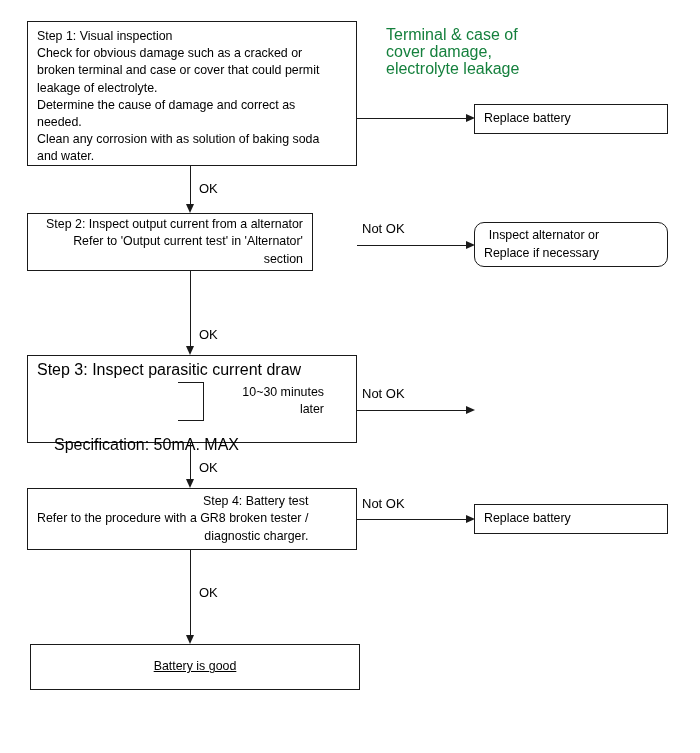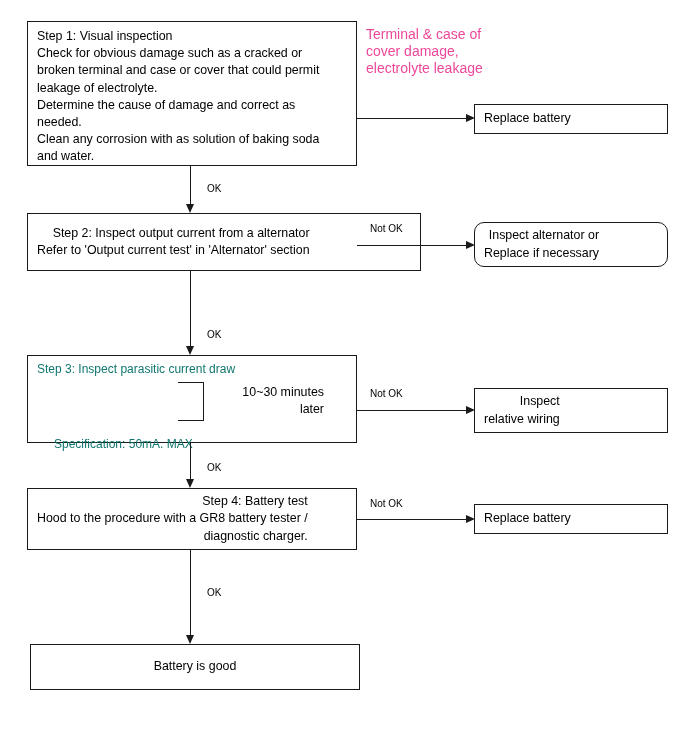--- a/index.html
+++ b/index.html
@@ -37,31 +37,31 @@
     align-items: center;
     text-align: right;
   }
   .box-center {
     display: flex;
     align-items: center;
     justify-content: center;
   }
   .note {
     position: absolute;
-    font-size: 14px;
+    font-size: 16px;
     line-height: 17.2px;
     white-space: pre-line;
-    color: #ec4899;
+    color: #15803d;
+    margin-left: 20px;
   }
   .edge-label {
     position: absolute;
-    font-size: 10px;
+    font-size: 13px;
     line-height: 14px;
     color: #000000;
-    margin-left: 8px;
   }
   .vline {
     position: absolute;
     width: 1px;
     background: #1a1a1a;
   }
   .hline {
     position: absolute;
     height: 1px;
     background: #1a1a1a;
@@ -94,24 +94,24 @@
   .bracket-label {
     position: absolute;
     font-size: 12.4px;
     line-height: 17.2px;
     text-align: right;
     white-space: pre-line;
     color: #000000;
   }
   .step3-title {
     position: absolute;
-    font-size: 12px;
+    font-size: 16px;
     line-height: 17.2px;
     white-space: pre-line;
-    color: #0f766e;
+    color: #000000;
   }
 </style>
 </head>
 <body>
 
 <div id="canvas">
 
   <div class="box box-pad" style="left:27px; top:21px; width:330px; height:145px;">Step 1: Visual inspection
 Check for obvious damage such as a cracked or
 broken terminal and case or cover that could permit
@@ -127,21 +127,21 @@
 
   <div class="hline" style="left:357px; top:118px; width:110px;"></div>
   <div class="arrow-right" style="left:466px; top:114px;"></div>
 
   <div class="box box-mid box-pad" style="left:474px; top:104px; width:194px; height:30px;">Replace battery</div>
 
   <div class="vline" style="left:190px; top:166px; height:39px;"></div>
   <div class="arrow-down" style="left:186px; top:204px;"></div>
   <div class="edge-label" style="left:199px; top:182px;">OK</div>
 
-  <div class="box box-mid box-pad" style="left:27px; top:213px; width:394px; height:58px;">Step 2: Inspect output current from a alternator
+  <div class="box box-mid box-pad" style="left:27px; top:213px; width:286px; height:58px;">Step 2: Inspect output current from a alternator
 Refer to 'Output current test' in 'Alternator' section</div>
 
   <div class="hline" style="left:357px; top:245px; width:110px;"></div>
   <div class="arrow-right" style="left:466px; top:241px;"></div>
   <div class="edge-label" style="left:362px; top:222px;">Not OK</div>
 
   <div class="box box-mid box-pad" style="left:474px; top:222px; width:194px; height:45px;border-radius:10px;">Inspect alternator or
 Replace if necessary</div>
 
   <div class="vline" style="left:190px; top:271px; height:76px;"></div>
@@ -153,36 +153,34 @@
     <div class="step3-title" style="left:26px; top:80px;">Specification: 50mA. MAX</div>
     <div class="bracket" style="left:150px; top:26px; width:26px; height:39px;"></div>
     <div class="bracket-label" style="left:180px; top:28px; width:116px;">10~30 minutes
 later</div>
   </div>
 
   <div class="hline" style="left:357px; top:410px; width:110px;"></div>
   <div class="arrow-right" style="left:466px; top:406px;"></div>
   <div class="edge-label" style="left:362px; top:387px;">Not OK</div>
 
-  <div class="box box-mid box-pad" style="left:474px; top:388px; width:194px; height:45px;">Inspect
-relative wiring</div>
 
   <div class="vline" style="left:190px; top:443px; height:37px;"></div>
   <div class="arrow-down" style="left:186px; top:479px;"></div>
   <div class="edge-label" style="left:199px; top:461px;">OK</div>
 
   <div class="box box-mid box-pad" style="left:27px; top:488px; width:330px; height:62px;">Step 4: Battery test
-Hood to the procedure with a GR8 battery tester /
+Refer to the procedure with a GR8 broken tester /
 diagnostic charger.</div>
 
   <div class="hline" style="left:357px; top:519px; width:110px;"></div>
   <div class="arrow-right" style="left:466px; top:515px;"></div>
   <div class="edge-label" style="left:362px; top:497px;">Not OK</div>
 
   <div class="box box-mid box-pad" style="left:474px; top:504px; width:194px; height:30px;">Replace battery</div>
 
   <div class="vline" style="left:190px; top:550px; height:86px;"></div>
   <div class="arrow-down" style="left:186px; top:635px;"></div>
   <div class="edge-label" style="left:199px; top:586px;">OK</div>
 
-  <div class="box box-center" style="left:30px; top:644px; width:330px; height:46px;">Battery is good</div>
+  <div class="box box-center" style="left:30px; top:644px; width:330px; height:46px;text-decoration:underline;">Battery is good</div>
 
 </div>
 
 </body></html>

